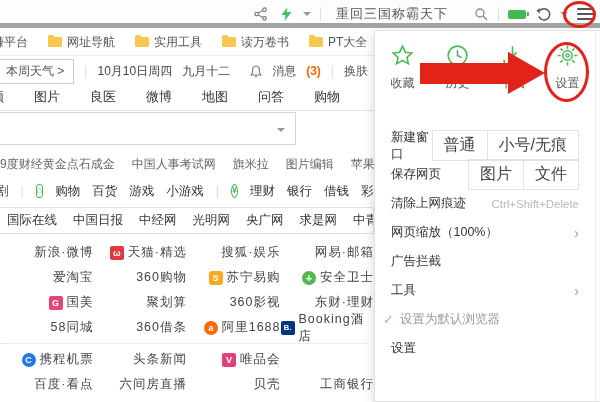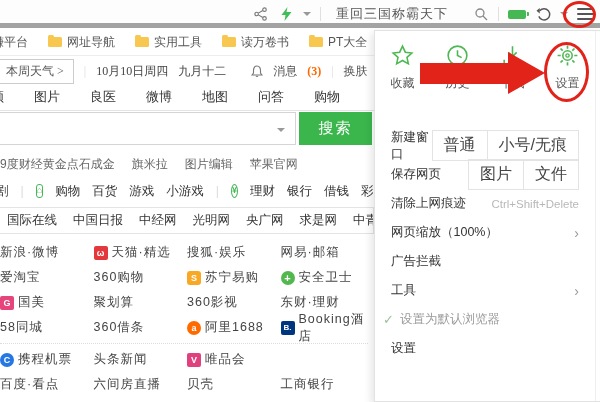--- a/index.html
+++ b/index.html
@@ -32,21 +32,21 @@
            border-bottom:1px solid #ededed; display:flex; align-items:center; gap:20px;
            padding-left:0; overflow:hidden; white-space:nowrap; }
   .bm { display:flex; align-items:center; gap:5px; color:#555; }
   .bm:first-child { margin-left:-8px; }
   .folder { width:14px; height:10px; background:#f7c74f; border-radius:1.5px; position:relative; flex:0 0 auto; }
   .folder:before { content:""; position:absolute; left:0; top:-2px; width:6px; height:3px;
                    background:#f7c74f; border-radius:1.5px 1.5px 0 0; }
 
   
   .inforow { position:absolute; left:0; top:58px; width:380px; height:26px;
-             display:flex; align-items:center; gap:10px; white-space:nowrap; overflow:hidden;font-family:Liberation Serif, serif; }
+             display:flex; align-items:center; gap:10px; white-space:nowrap; overflow:hidden; }
   .weatherbox { border:1px solid #ccc; padding:3px 9px 3px 14px; margin-left:-9px; color:#555; }
   .inf-sep { color:#ddd; }
   .msg-count { color:#ff6600; font-weight:bold; }
   .bell { width:12px; height:13px; }
 
   
   .navrow { position:absolute; left:0; top:84px; width:375px; height:27px;
             border-bottom:1px solid #e4e4e4; display:flex; align-items:center; gap:30px;
             font-size:13px; color:#333; overflow:hidden; }
   .navrow a { color:#333; margin-left:0; }
@@ -82,21 +82,21 @@
 
   
   .newsbox { position:absolute; left:-8px; top:207px; width:382px; height:27px;
              border:1px solid #e3e3e3; display:flex; align-items:center; gap:16px;
              padding-left:14px; color:#333; font-size:12.5px; overflow:hidden; white-space:nowrap; }
   .newsbox a { color:#333; }
 
   
   .grid { position:absolute; left:0; top:240px; width:374px; }
   .grow { display:flex; height:25px; }
-  .gcell { width:25%; display:flex; align-items:center; justify-content:flex-start; gap:4px;
+  .gcell { width:25%; display:flex; align-items:center; justify-content:flex-end; gap:4px;
            font-size:12.5px; color:#444; }
   .gcell a { color:#444; letter-spacing:1px; }
   .gic { width:14px; height:14px; border-radius:2px; color:#fff; font-size:9px; font-weight:bold;
          display:flex; align-items:center; justify-content:center; flex:0 0 auto; }
   .ic-tmall  { background:#e4393c; }
   .ic-suning { background:#f9a825; border-radius:3px; }
   .ic-safe   { background:#52b74f; border-radius:50%; font-size:11px; }
   .ic-gome   { background:#e5457b; }
   .ic-ali    { background:#ff6a00; border-radius:50%; }
   .ic-booking{ background:#003580; font-size:8px; }
@@ -236,25 +236,25 @@
   <a>地图</a>
   <a>问答</a>
   <a>购物</a>
 </div>
 
 <div class="searchrow">
   <div class="searchbox">
     <input type="text" style="">
     <span class="chev"></span>
   </div>
-  <button class="search-btn">搜索</button>
 </div>
 
 <div class="hotrow">
   <a>9度财经黄金点石成金</a>
+  <a>中国人事考试网</a>
   <a>旗米拉</a>
   <a>图片编辑</a>
   <a>苹果官网</a>
 
 </div>
 
 <div class="catrow">
   <a class="lead">剧</a>
   <span class="cat-sep">|</span>
   <span class="cat-ic">⌂</span>

